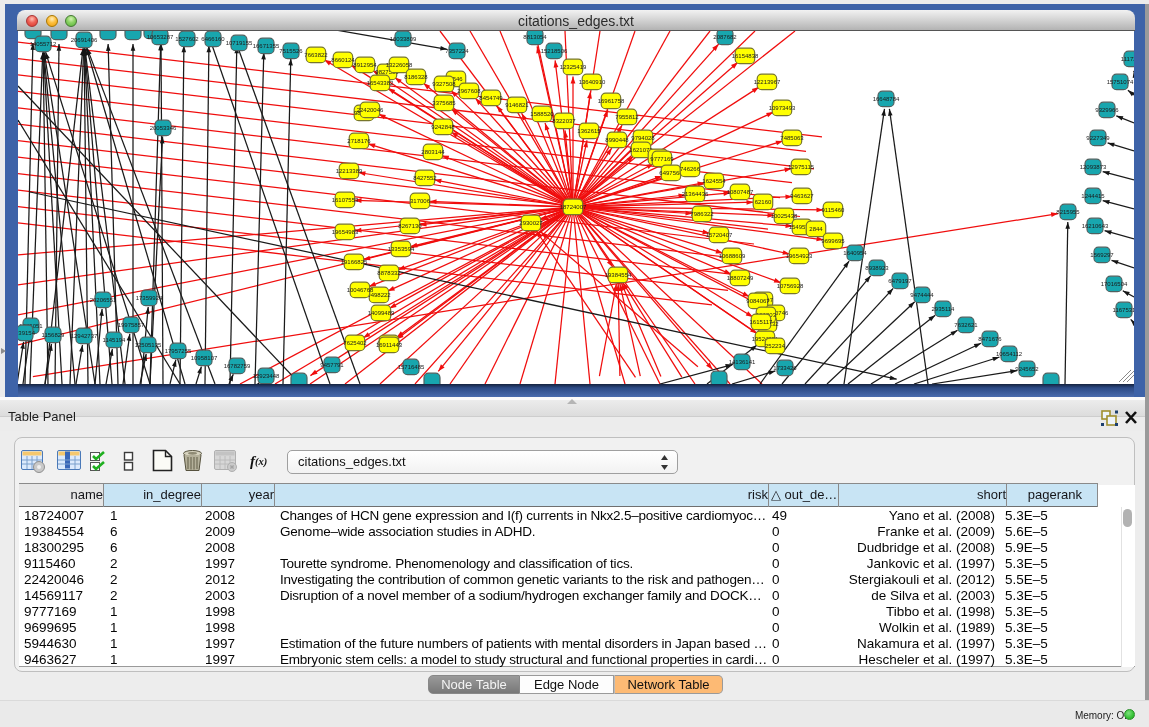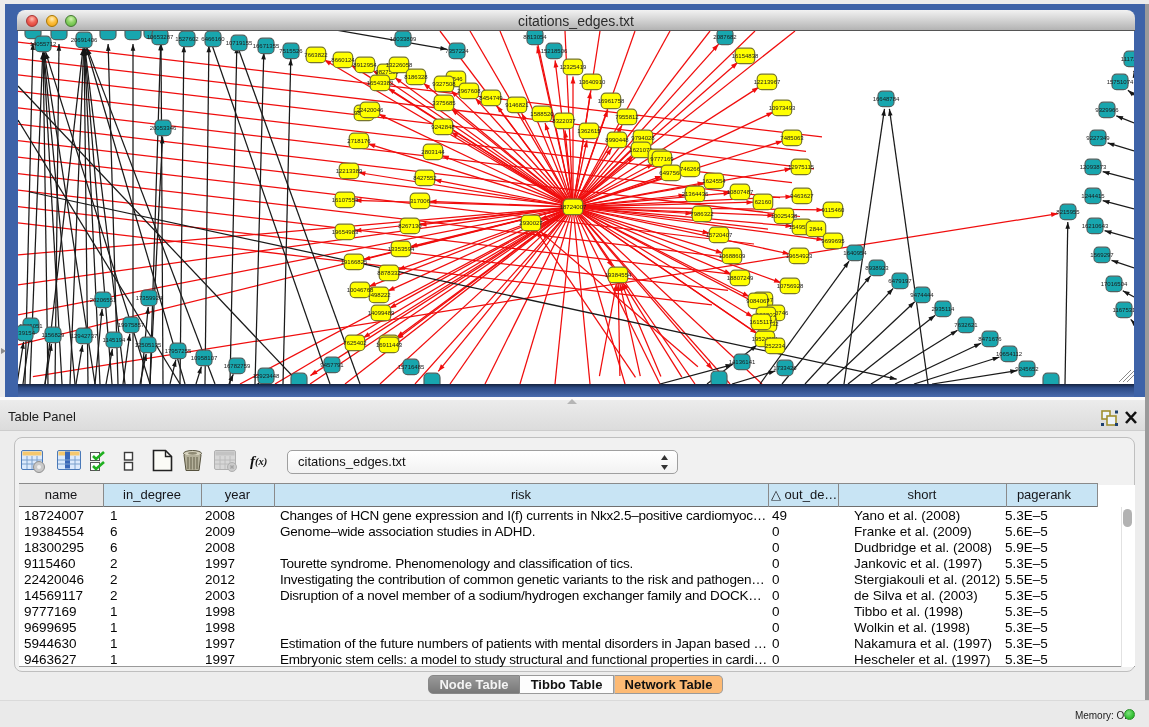--- a/index.html
+++ b/index.html
@@ -14,42 +14,42 @@
   font-size:14px; color:#2b2b2b; }
 .tl { position:absolute; top:5px; width:12px; height:12px; border-radius:50%; }
 #tl-r { left:9px; background:radial-gradient(circle at 50% 30%, #ffc0b5, #ee6156 45%, #d8382c); border:0.5px solid #a33; }
 #tl-y { left:29px; background:radial-gradient(circle at 50% 30%, #ffeebb, #fdbf3e 45%, #ec9f0e); border:0.5px solid #a70; }
 #tl-g { left:48px; background:radial-gradient(circle at 50% 30%, #d3f3b3, #8ad263 45%, #58b33a); border:0.5px solid #473; }
 #botgrad { left:18px; top:384px; width:1116px; height:13px;
   background:linear-gradient(#15233f,#2c4a85 30%,#4a6cae); }
 #rightstrip { left:1145px; top:4px; width:4px; height:696px; background:#9a9a9a; z-index:60; }
 
 #tp-top { left:0; top:397px; width:1149px; height:3px; background:#fbfbfb; }
-#tp-head { left:0; top:401px; width:1149px; height:30px; background:linear-gradient(#ebebeb,#dcdcdc); border-bottom:1px solid #cdcdcd; }
+#tp-head { left:0; top:401px; width:1149px; height:16px; background:linear-gradient(#ebebeb,#dcdcdc); border-bottom:1px solid #cdcdcd; }
 #tp-head .t { position:absolute; left:8px; top:8px; font-size:13px; color:#1c1c1c; }
 #tp-body { left:0; top:431px; width:1149px; height:296px; background:#ededed; }
 #panel { left:14px; top:437px; width:1121px; height:235px; background:#f1f1f1;
   border:1px solid #bfbfbf; border-radius:8px; }
 #combo { left:287px; top:450px; width:391px; height:24px; background:linear-gradient(#ffffff,#f2f2f2);
   border:1px solid #9f9f9f; border-radius:5px; font-size:13px; color:#111; line-height:22px; padding-left:10px; }
 
 #thead { left:19px; top:483px; width:1078px; height:24px; background:#c8e4f4;
   border-top:1px solid #8a8a8a; border-bottom:1px solid #6f6f6f; font-size:13px; color:#16161a; }
-#thead div { position:absolute; top:3px; height:17px; text-align:center; }
+#thead div { position:absolute; top:3px; height:17px; text-align:right; }
 #tbl-bg { left:19px; top:507px; width:1116px; height:160px; background:#fff; border-bottom:1px solid #9a9a9a; }
 #thead-gap { left:1097px; top:485px; width:38px; height:22px; background:#fff; }
 .trow { position:absolute; left:19px; width:1078px; height:16px; font-size:13.5px; color:#050505; }
 .trow span { position:absolute; top:1px; white-space:nowrap; }
 .c0 { left:5px; } .c1 { left:91px; } .c2 { left:186px; } .c3 { left:261px; width:489px; overflow:hidden; text-overflow:ellipsis; letter-spacing:-0.22px; }
-.c4 { left:753px; } .c5 { left:835px; width:168px; text-align:left; } .c6 { left:986px; }
+.c4 { left:753px; } .c5 { left:808px; width:168px; text-align:right; } .c6 { left:986px; }
 .hline { position:absolute; background:#8a8a8a; width:1px; top:483px; height:24px; }
 #sbar { left:1121px; top:507px; width:13px; height:160px; background:#fff; border-left:1px solid #e2e2e2; }
 #sthumb { left:1123px; top:509px; width:9px; height:18px; background:#b2b2b2; border-radius:5px; }
 
-.tab { position:absolute; top:675px; height:19px; font-size:13px; text-align:center; line-height:18px;font-weight:bold; }
+.tab { position:absolute; top:675px; height:19px; font-size:13px; text-align:center; line-height:18px; }
 #tab1 { left:428px; width:92px; background:linear-gradient(#9a9a9a,#787878); color:#f4f4f4;
   border:1px solid #888; border-radius:5px 0 0 5px; }
 #tab2 { left:520px; width:94px; background:#fdfdfd; color:#111; border:1px solid #9a9a9a; border-left:none; }
 #tab3 { left:614px; width:109px; background:#fdba74; color:#111; border:1px solid #9a9a9a; border-left:1px solid #bbb; border-radius:0 5px 5px 0; }
 
 #status { left:0; top:700px; width:1149px; height:27px; background:#eaeaea; border-top:1px solid #dadada; }
 #mem { position:absolute; right:18px; top:9px; font-size:10px; color:#222; }
 #memdot { position:absolute; right:14px; top:8px; width:11px; height:11px; border-radius:50%;
   background:radial-gradient(circle at 40% 35%, #7fe07f, #35c235 60%, #23a023); border:1px solid #2a8f2a; }
 .caret { left:567px; top:399px; width:0; height:0; border-left:5px solid transparent; border-right:5px solid transparent; border-bottom:5px solid #b5b5b5; }
@@ -846,21 +846,21 @@
     <span class="c2">1998</span>
     <span class="c4">0</span>
     <span class="c5">Tibbo et al. (1998)</span>
     <span class="c6">5.3E–5</span>
   </div>
 <div class="trow" style="top:619px">
 <span class="c0">9699695</span>
     <span class="c1">1</span>
     <span class="c2">1998</span>
     <span class="c4">0</span>
-    <span class="c5">Wolkin et al. (1998)</span>
+    <span class="c5">Wolkin et al. (1989)</span>
     <span class="c6">5.3E–5</span>
   </div>
 <div class="trow" style="top:635px">
 <span class="c0">5944630</span>
     <span class="c1">1</span>
     <span class="c2">1997</span>
     <span class="c3">Estimation of the future numbers of patients with mental disorders in Japan based on national statistics.</span>
     <span class="c4">0</span>
     <span class="c5">Nakamura et al. (1997)</span>
     <span class="c6">5.3E–5</span>
@@ -870,18 +870,18 @@
     <span class="c1">1</span>
     <span class="c2">1997</span>
     <span class="c3">Embryonic stem cells: a model to study structural and functional properties in cardiomyogenesis.</span>
     <span class="c4">0</span>
     <span class="c5">Hescheler et al. (1997)</span>
     <span class="c6">5.3E–5</span>
   </div>
 <div class="abs" id="sbar"></div>
 <div class="abs" id="sthumb"></div>
 <div class="abs tab" id="tab1">Node Table</div>
-<div class="abs tab" id="tab2">Tibbo Table</div>
+<div class="abs tab" id="tab2">Edge Node</div>
 <div class="abs tab" id="tab3">Network Table</div>
 <div class="abs" style="left:1px;top:348px;width:5px;height:6px;background:#8d8d8d;clip-path:polygon(0 0,100% 50%,0 100%)"></div>
 <div class="abs" id="status">
     <span id="mem">Memory: OK</span>
     <span id="memdot"></span>
   </div>
 </body></html>

